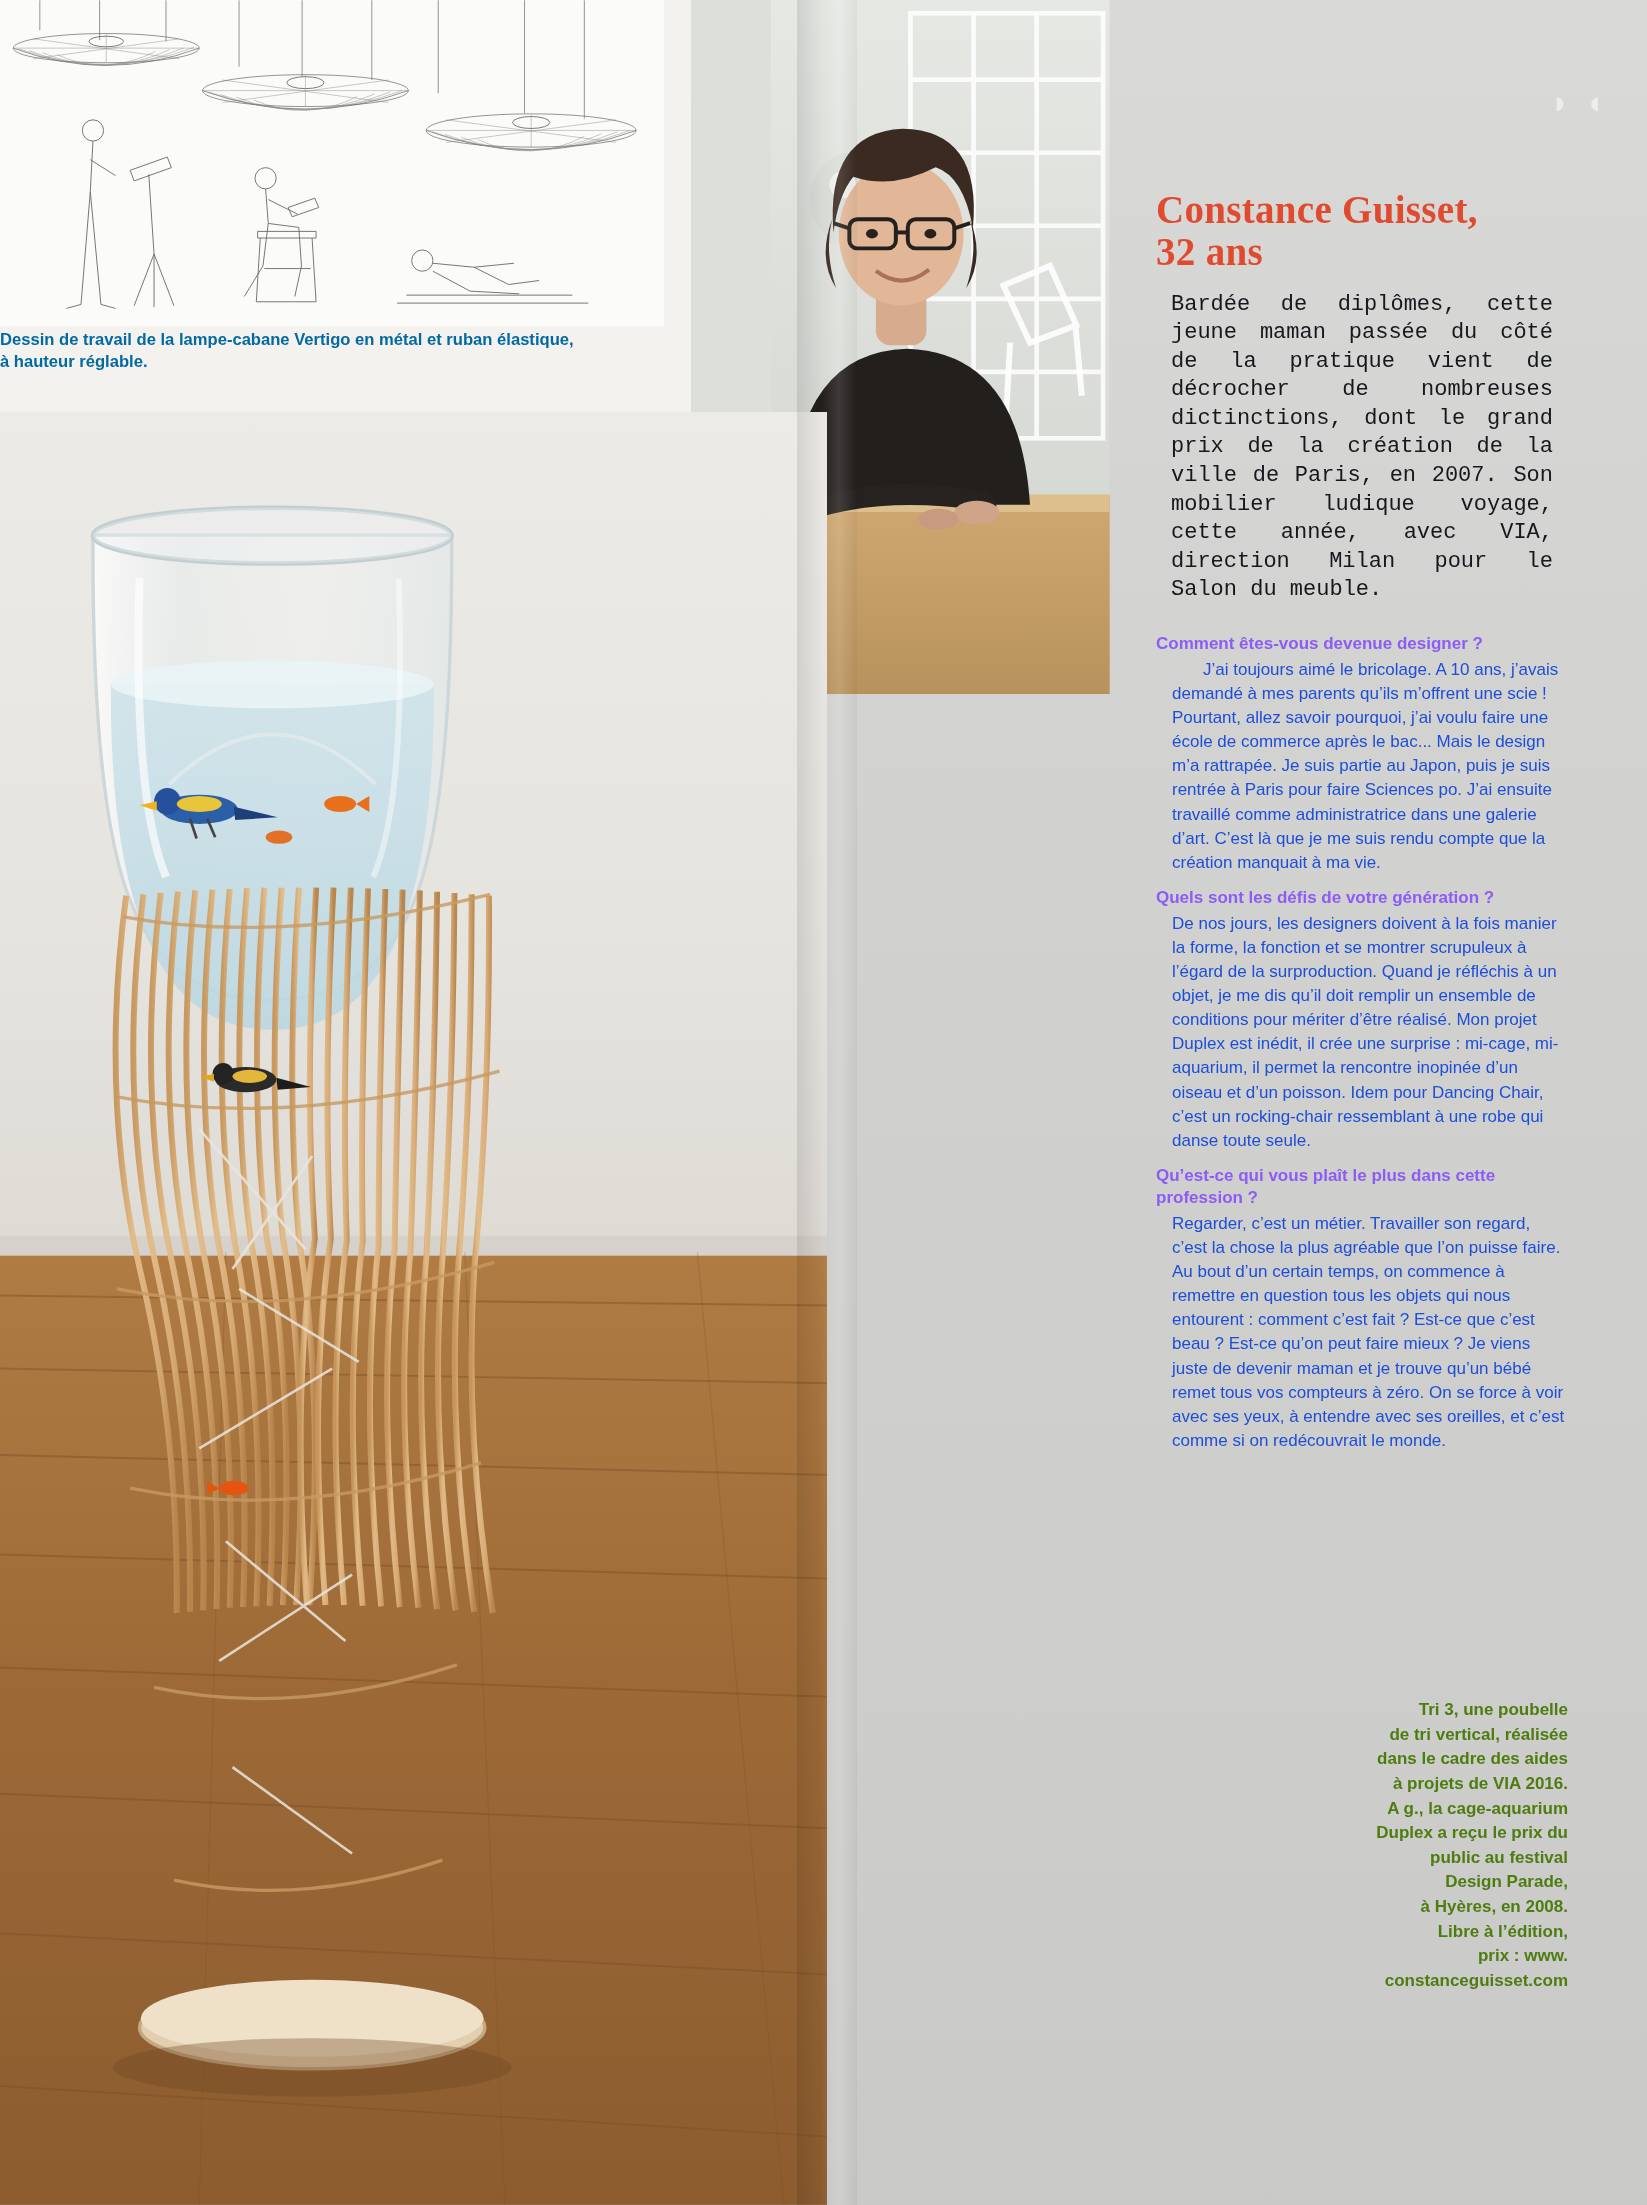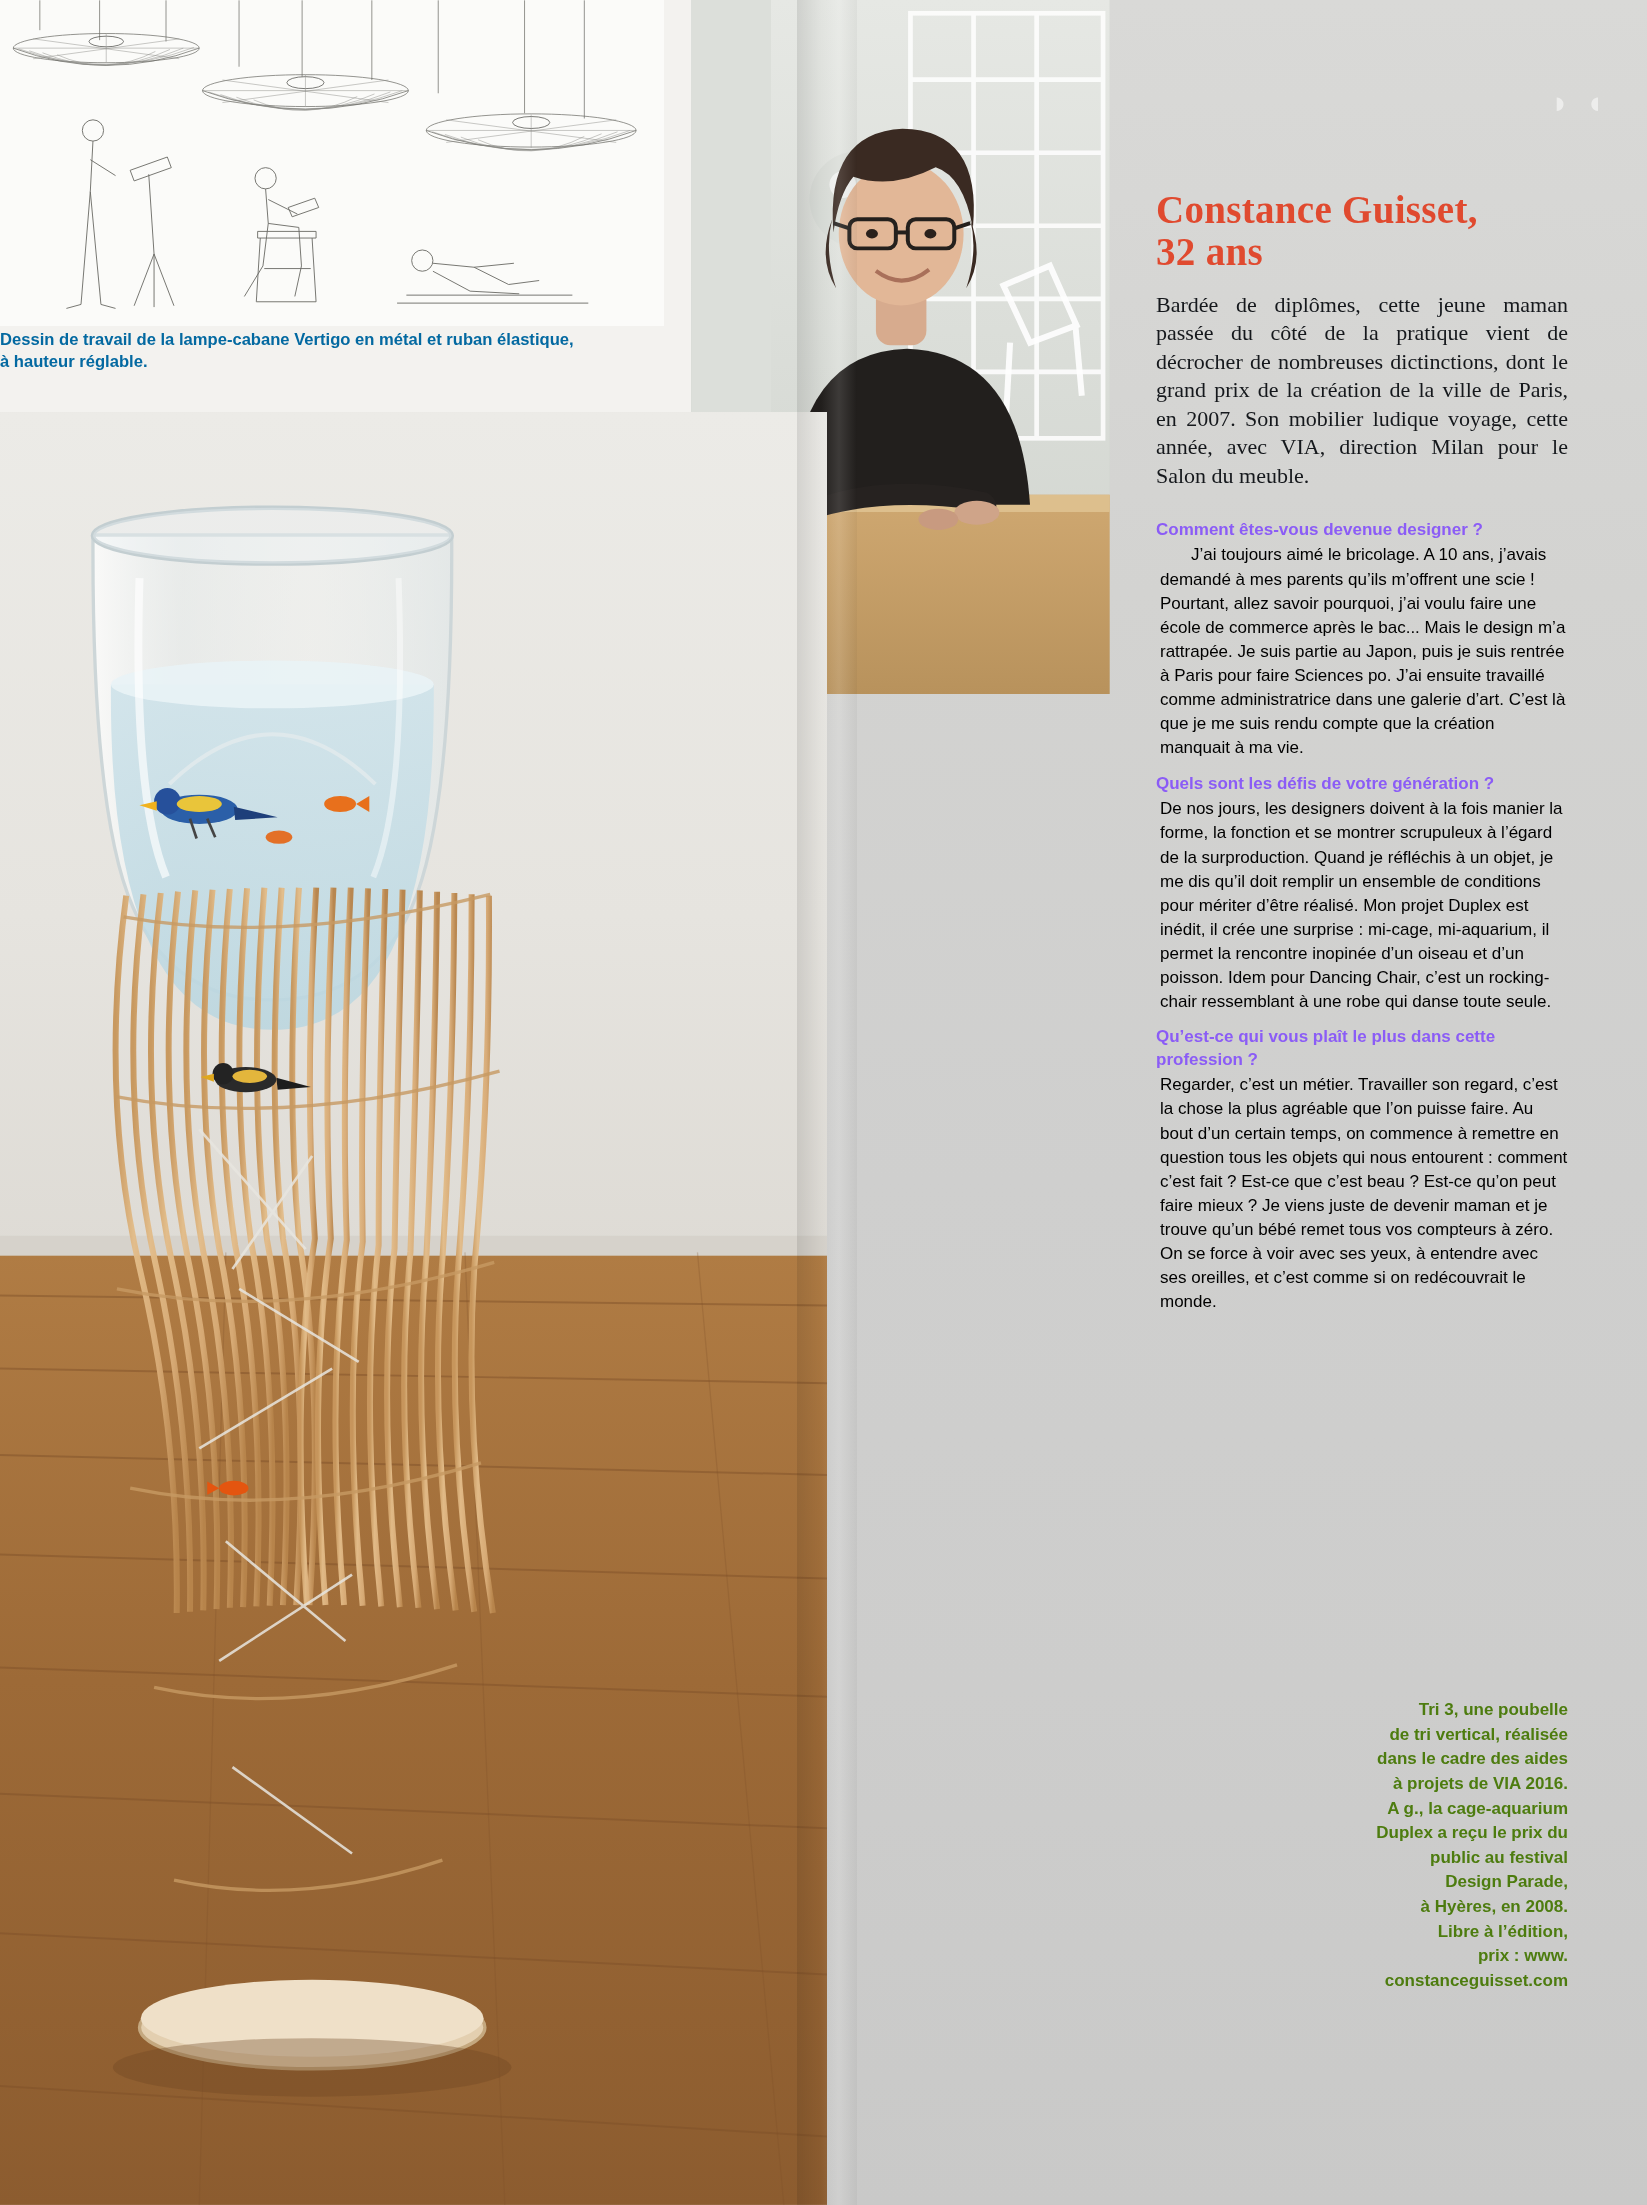--- a/index.html
+++ b/index.html
@@ -116,42 +116,42 @@
   }
   .headline {
     font-family: "Liberation Serif", serif;
     font-size: 39px;
     line-height: 1.08;
     color: #e04a2f;
     margin: 0 0 17.3px 0;
     letter-spacing: 0.3px;
   }
   .standfirst {
-    font-family: Liberation Serif, serif;
+    font-family: Liberation Mono, monospace;
     font-size: 22px;
     line-height: 1.30;
     text-align: justify;
     color: #15181c;
-    margin: 0;
+    margin: 15px;
   }
   .qa { margin-top: 28px; }
   .question {
     font-family: "Liberation Sans", sans-serif;
     font-weight: bold;
     font-size: 17px;
     line-height: 1.3;
     color: #8b5cf6;
     margin: 0 0 2.7px 0;
   }
   .answer {
     font-family: "Liberation Sans", sans-serif;
     font-size: 17px;
     line-height: 1.42;
-    color: #000000;
-    margin: 0 0 12px 4px;
+    color: #1d4ed8;
+    margin: 0 0 12px 16px;
   }
   .answer-first { text-indent: 31px; }
 
   
   .red-caption {
     position: absolute;
     left: 970px;
     top: 1698px;
     width: 598px;
     text-align: right;

